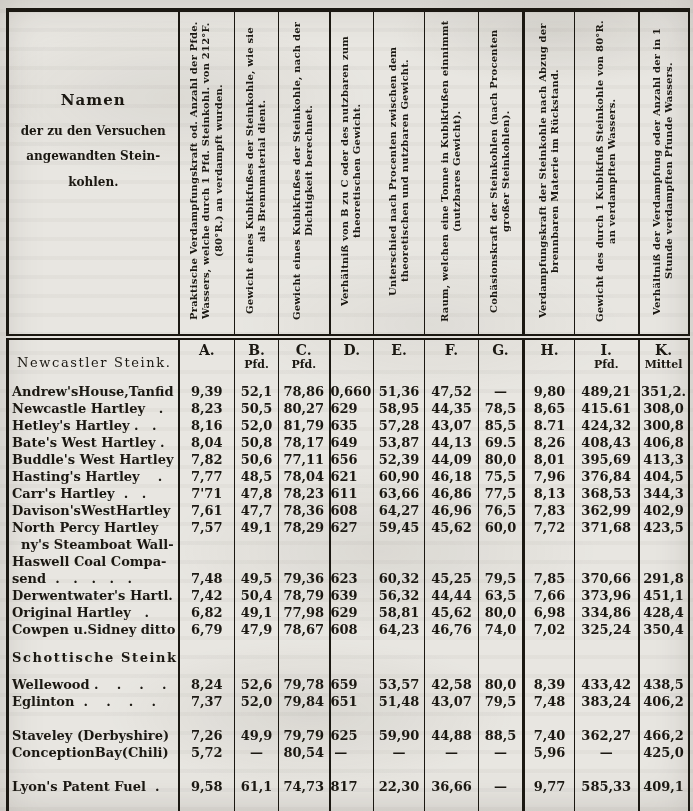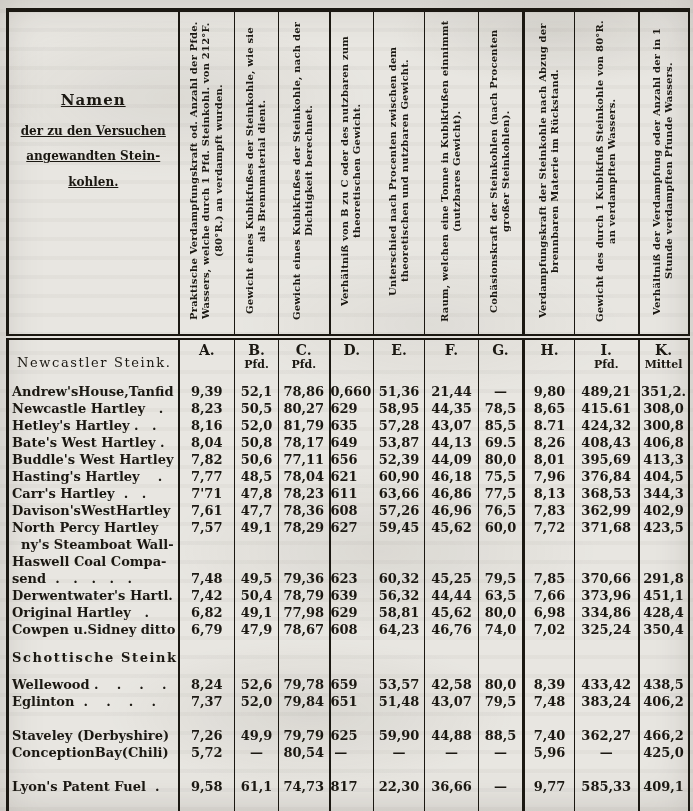--- a/index.html
+++ b/index.html
@@ -53,21 +53,21 @@
     display:inline-block;
     writing-mode:vertical-rl;
     transform:rotate(180deg);
     height:306px;
     font-size:10px;font-weight:bold;line-height:1.24;
     letter-spacing:.2px;text-align:center;
   }
   th.namehead{padding:0 4px;}
   .nh1{font-size:15px;font-weight:bold;margin-bottom:10px;letter-spacing:1px;}
   .nh2{font-size:12px;font-weight:bold;line-height:2.1;}
-  .nameheadinner{margin-top:-60px;text-decoration:underline;}
+  .nameheadinner{margin-top:-60px;}
   
   tr.letterrow td{height:40px;vertical-align:top;text-align:center;padding-top:2px;}
   .letter{font-size:14px;font-weight:bold;}
   .lsub{font-size:11px;font-weight:bold;margin-top:0px;}
   tr.letterrow td.name{vertical-align:middle;margin-top:48px;}
   
   tbody td{height:17px;line-height:17px;font-size:13px;font-weight:bold;padding:0;overflow:hidden;}
   td.val{text-align:center;}
   td.val.rt{text-align:center;padding-right:22px;}
   td.name{text-align:left;padding-left:3px;white-space:pre;}
@@ -158,21 +158,21 @@
         </tr>
     </thead>
     <tbody id="rows">
         <tr>
           <td class="name">Andrew'sHouse,Tanfid</td>
           <td class="val bL2">9,39</td>
           <td class="val bL1">52,1</td>
           <td class="val bL1">78,86</td>
           <td class="val bL2 rt">0,660</td>
           <td class="val bL1">51,36</td>
-          <td class="val bL1">21,44</td>
+          <td class="val bL1">47,52</td>
           <td class="val bL1">—</td>
           <td class="val bL3">9,80</td>
           <td class="val bL1">489,21</td>
           <td class="val bL2">351,2.</td>
         </tr>
         <tr>
           <td class="name">Newcastle Hartley   .</td>
           <td class="val bL2">8,23</td>
           <td class="val bL1">50,5</td>
           <td class="val bL1">80,27</td>
@@ -248,21 +248,21 @@
           <td class="val bL3">8,13</td>
           <td class="val bL1">368,53</td>
           <td class="val bL2">344,3</td>
         </tr>
         <tr>
           <td class="name">Davison'sWestHartley</td>
           <td class="val bL2">7,61</td>
           <td class="val bL1">47,7</td>
           <td class="val bL1">78,36</td>
           <td class="val bL2 rt">608</td>
-          <td class="val bL1">57,26</td>
+          <td class="val bL1">64,27</td>
           <td class="val bL1">46,96</td>
           <td class="val bL1">76,5</td>
           <td class="val bL3">7,83</td>
           <td class="val bL1">362,99</td>
           <td class="val bL2">402,9</td>
         </tr>
         <tr>
           <td class="name">North Percy Hartley</td>
           <td class="val bL2">7,57</td>
           <td class="val bL1">49,1</td>

